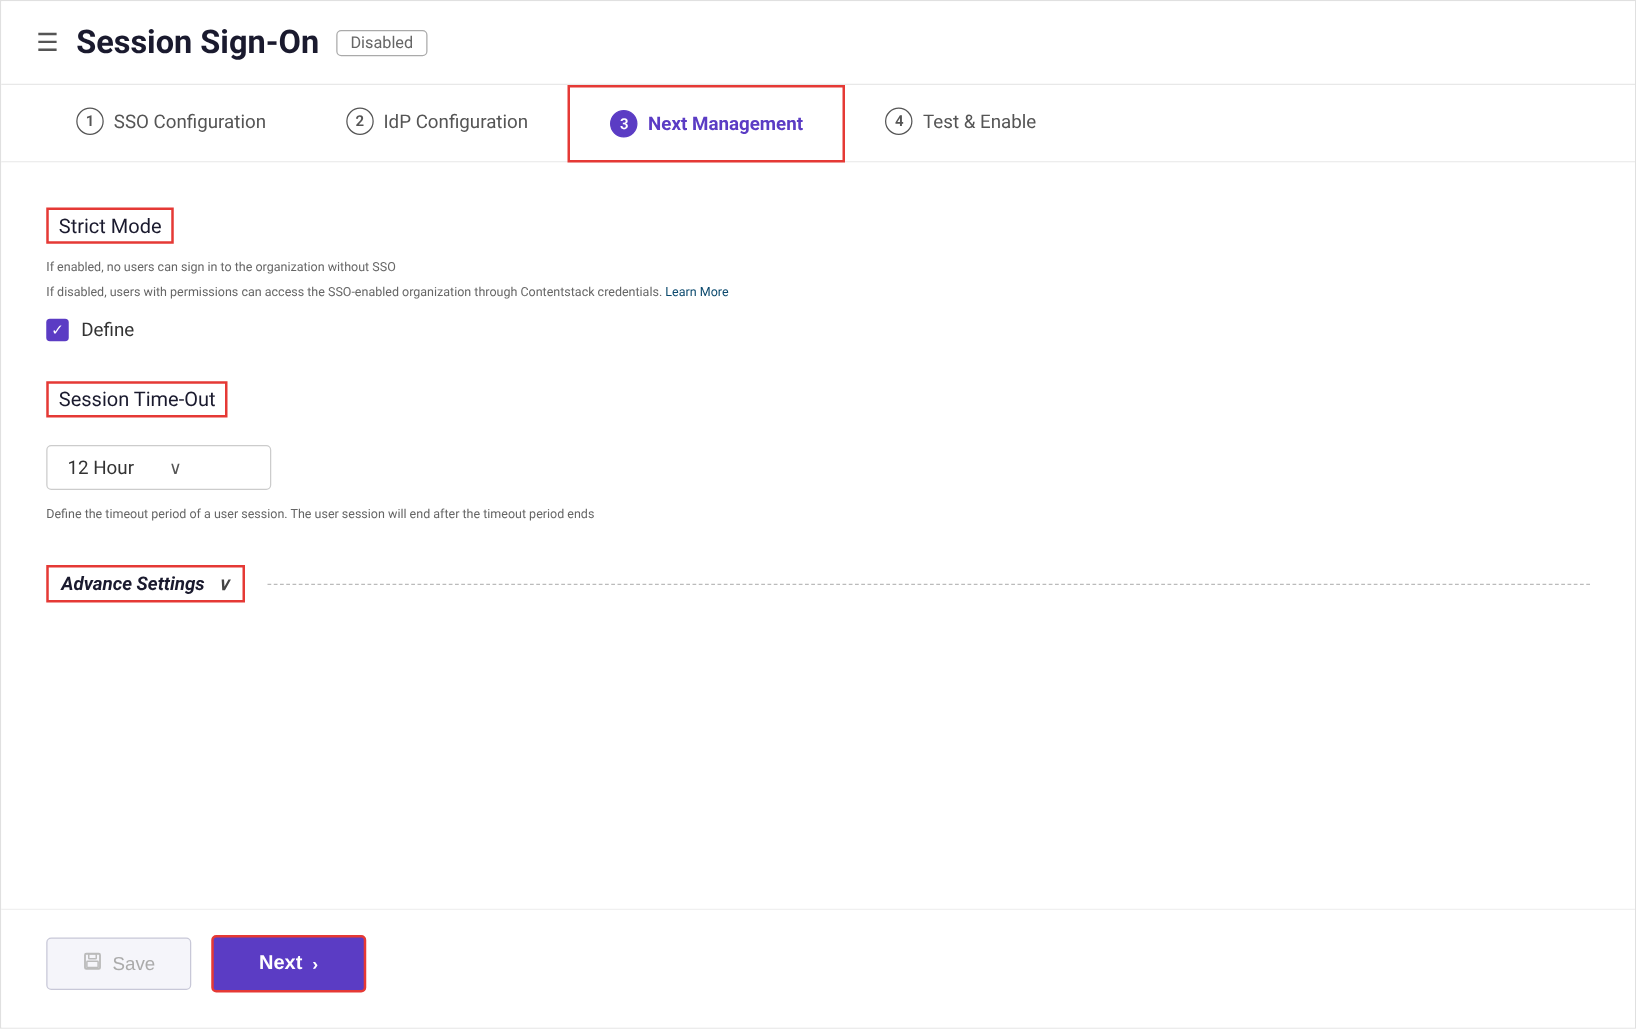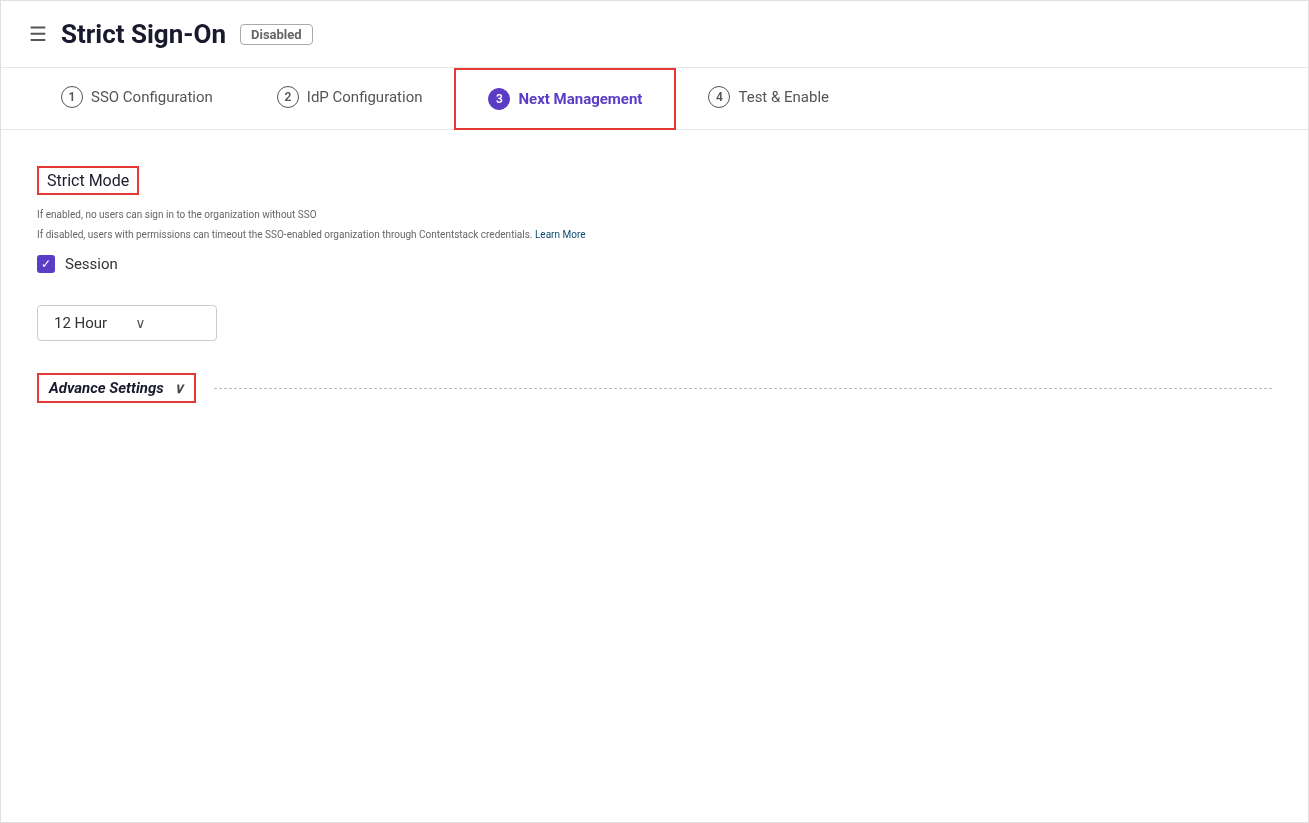--- a/index.html
+++ b/index.html
@@ -37,21 +37,21 @@
       font-weight: 700;
       color: #1a1a2e;
       margin-right: 14px;
     }
     .status-badge {
       border: 1px solid #aaa;
       border-radius: 4px;
       padding: 2px 10px;
       font-size: 13px;
       color: #666;
-      font-weight: 700;
+      font-weight: 400;
     }
     
     .tabs-container {
       display: flex;
       align-items: center;
       padding: 0 28px;
       background: #fff;
       border-bottom: 1px solid #e8e8e8;
       gap: 0;
     }
@@ -243,21 +243,21 @@
       font-size: 14px;
     }
   </style>
 </head>
 <body>
 
 <div class="page-wrapper">
 
   <div class="header">
     <span class="hamburger-icon">☰</span>
-    <span class="page-title">Strict Sign-On</span>
+    <span class="page-title">Session Sign-On</span>
     <span class="status-badge">Disabled</span>
   </div>
 
   <div class="tabs-container">
     <div class="tab">
       <span class="tab-number">1</span>
       <span>SSO Configuration</span>
     </div>
     <div class="tab">
       <span class="tab-number">2</span>
@@ -272,43 +272,61 @@
       <span>Test &amp; Enable</span>
     </div>
   </div>
 
   <div class="content">
 
     <div class="section">
       <span class="section-title">Strict Mode</span>
       <p class="section-desc">If enabled, no users can sign in to the organization without SSO</p>
       <p class="section-desc">
-        <span>If disabled, users with permissions can timeout the SSO-enabled organization through Contentstack credentials.</span>
+        <span>If disabled, users with permissions can access the SSO-enabled organization through Contentstack credentials.</span>
         <a href="#">Learn More</a>
       </p>
       <div class="checkbox-row">
         <div class="checkbox-custom">
           <span class="checkmark">✓</span>
         </div>
-        <span class="checkbox-label">Session</span>
+        <span class="checkbox-label">Define</span>
       </div>
     </div>
 
     <div class="section">
+      <span class="section-title">Session Time-Out</span>
       <div class="dropdown-row">
         <div class="dropdown-select">
           <span>12 Hour</span>
           <span class="chevron">∨</span>
         </div>
       </div>
+      <p class="section-desc">Define the timeout period of a user session. The user session will end after the timeout period ends</p>
     </div>
 
     <div class="advance-settings-row">
       <div class="advance-settings-label">
         <span>Advance Settings</span>
         <span class="chevron">∨</span>
       </div>
       <div class="dashed-line"></div>
     </div>
 
   </div>
 
+  <div class="footer">
+    <button class="btn-save">
+      <span class="save-icon">
+        <svg width="16" height="16" viewBox="0 0 16 16" fill="none" xmlns="http://www.w3.org/2000/svg">
+          <rect x="2" y="2" width="12" height="12" rx="1" stroke="#bbb" stroke-width="1.5" fill="none"></rect>
+          <rect x="5" y="2" width="6" height="4" rx="0.5" stroke="#bbb" stroke-width="1.2" fill="none"></rect>
+          <rect x="3.5" y="8" width="9" height="5" rx="0.5" stroke="#bbb" stroke-width="1.2" fill="none"></rect>
+        </svg>
+      </span>
+      <span>Save</span>
+    </button>
+    <button class="btn-next">
+      <span>Next</span>
+      <span class="arrow-icon">›</span>
+    </button>
+  </div>
 </div>
 
 </body></html>

